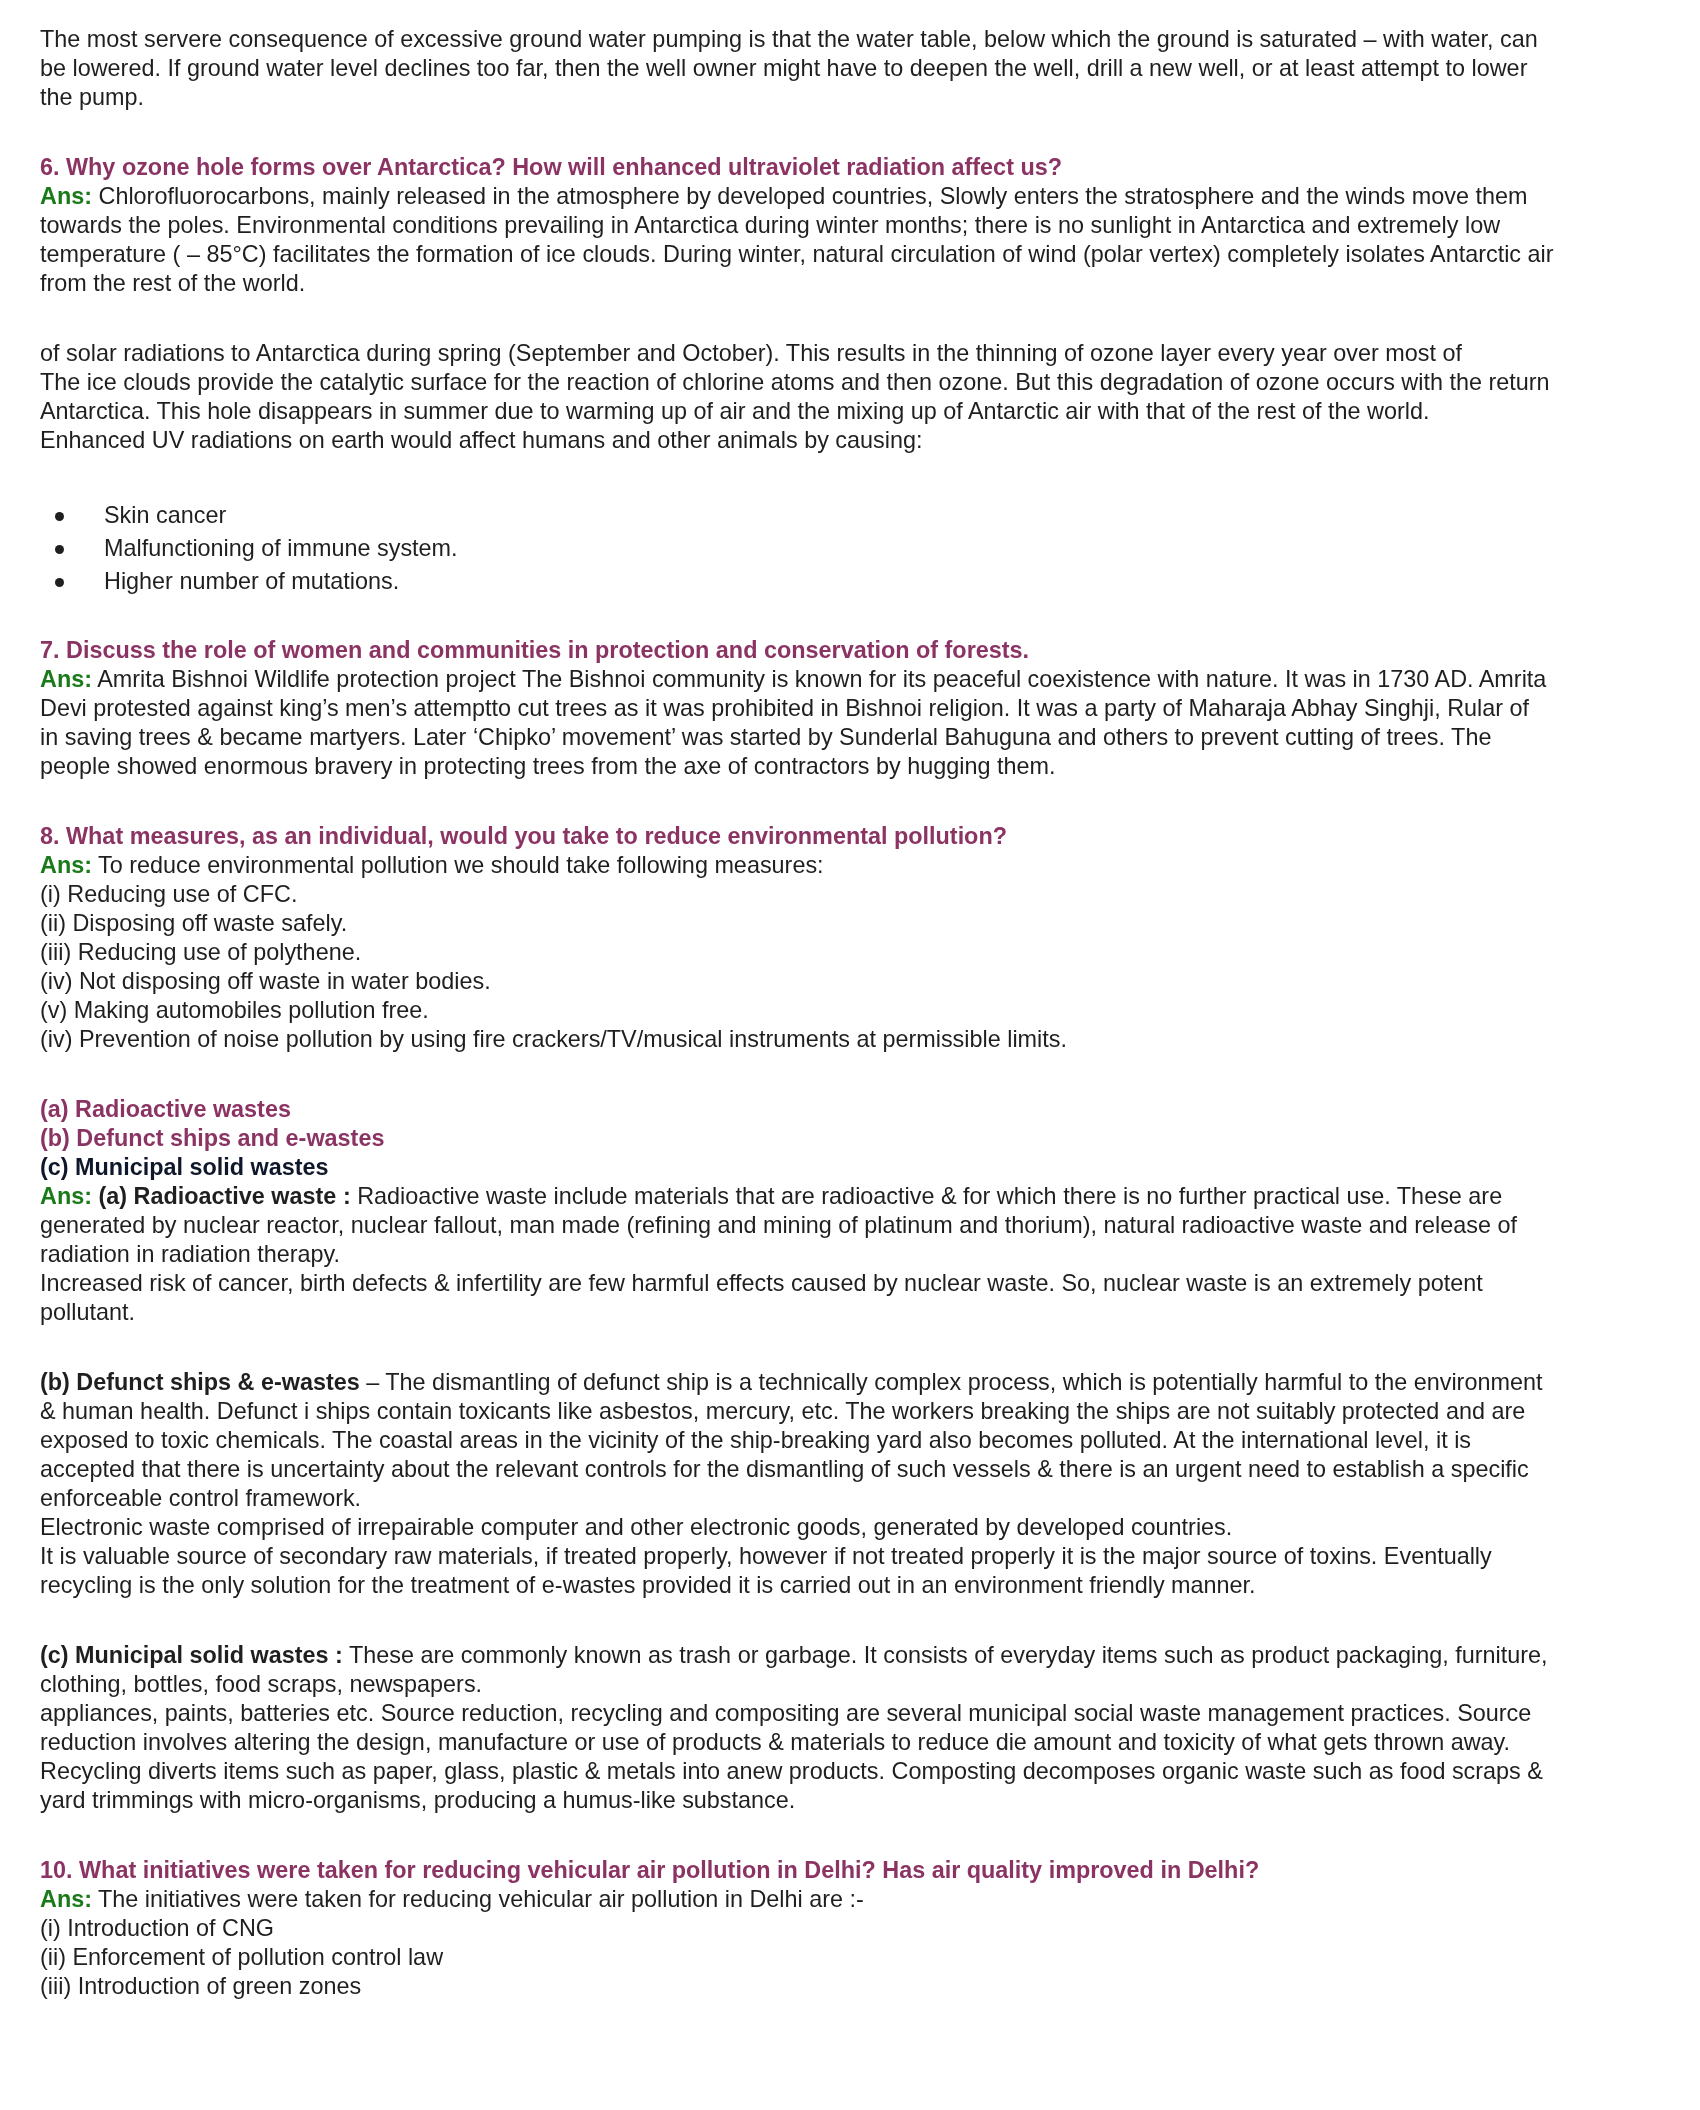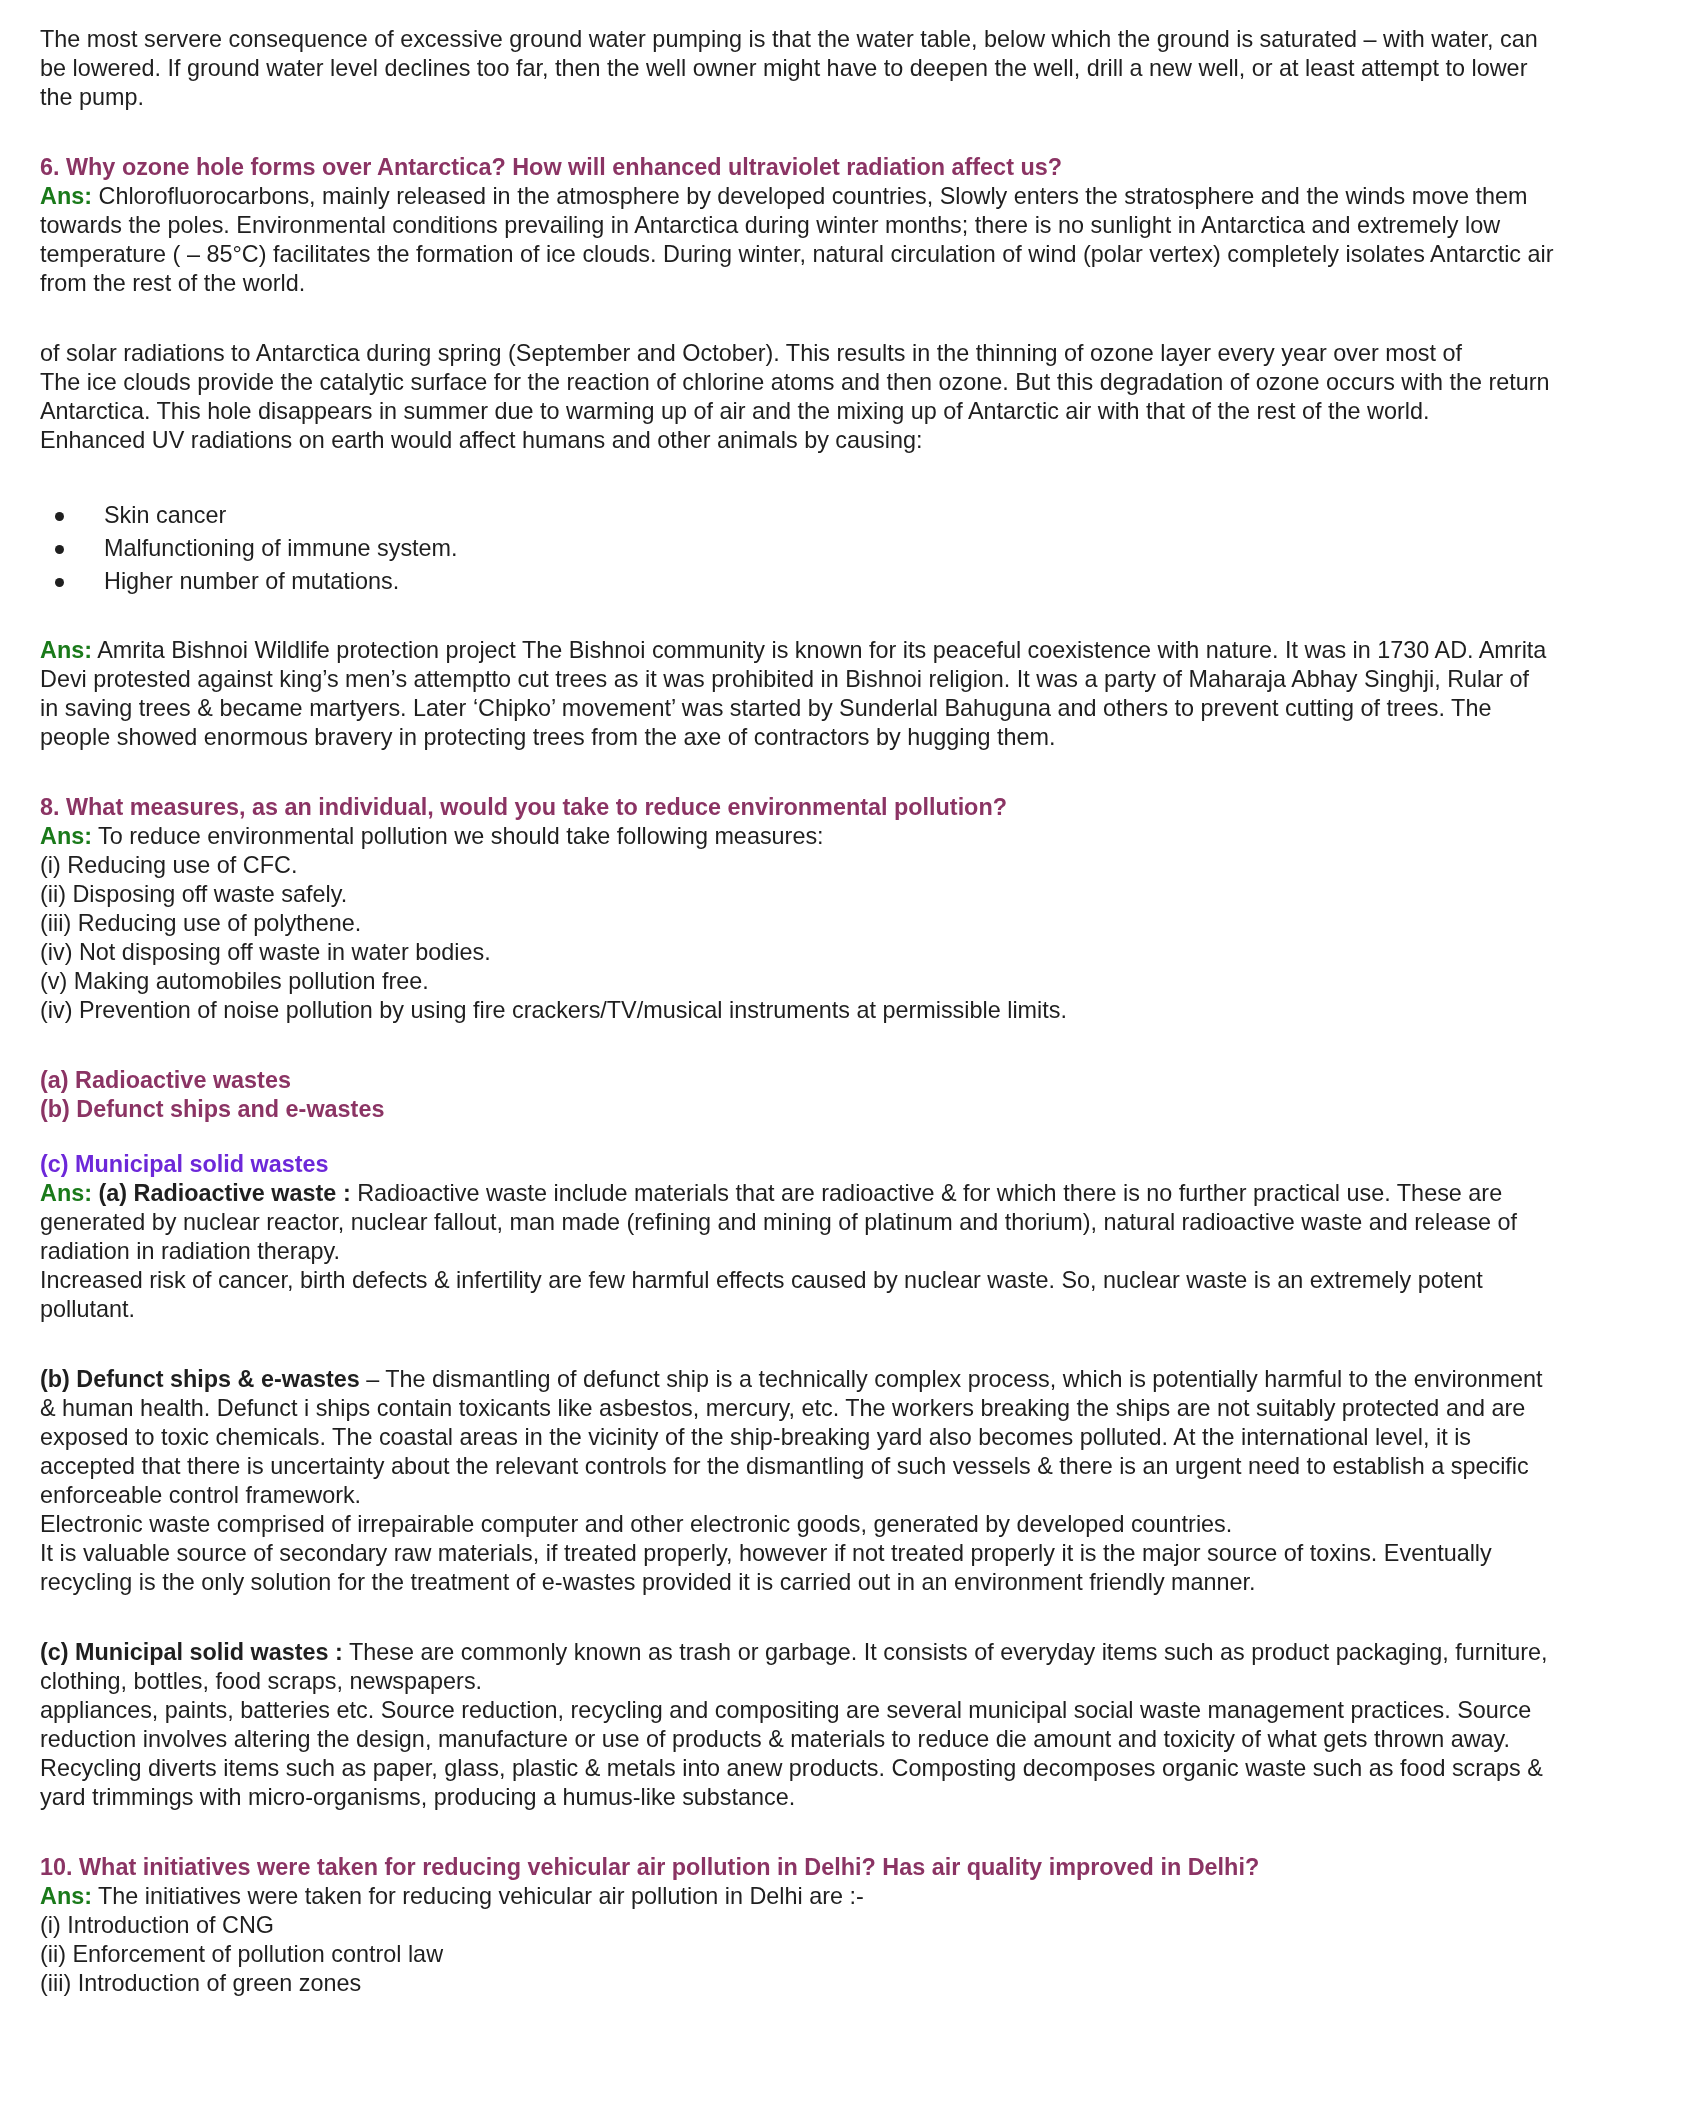--- a/index.html
+++ b/index.html
@@ -48,20 +48,21 @@
     <ul class="bullets">
       <li><span class="dot"></span><span>Skin cancer</span></li>
       <li><span class="dot"></span><span>Malfunctioning of immune system.</span></li>
       <li><span class="dot"></span><span>Higher number of mutations.</span></li>
     </ul>
   </div>
 
   <div style="height:38px"></div>
 
   <div>
+    <span class="line q" style="color: rgb(139, 52, 100);">7. Discuss the role of women and communities in protection and conservation of forests.</span>
     <span class="line"><span class="ans" style="color: rgb(26, 122, 26);">Ans:</span> <span>Amrita Bishnoi Wildlife protection project The Bishnoi community is known for its peaceful coexistence with nature. It was in 1730 AD. Amrita</span></span>
     <span class="line">Devi protested against king’s men’s attemptto cut trees as it was prohibited in Bishnoi religion. It was a party of Maharaja Abhay Singhji, Rular of</span>
     <span class="line">in saving trees &amp; became martyers. Later ‘Chipko’ movement’ was started by Sunderlal Bahuguna and others to prevent cutting of trees. The</span>
     <span class="line">people showed enormous bravery in protecting trees from the axe of contractors by hugging them.</span>
   </div>
 
   <div class="gap-sm"></div>
 
   <div>
     <span class="line q" style="color: rgb(139, 52, 100);">8. What measures, as an individual, would you take to reduce environmental pollution?</span>
@@ -72,21 +73,21 @@
     <span class="line">(iv) Not disposing off waste in water bodies.</span>
     <span class="line">(v) Making automobiles pollution free.</span>
     <span class="line">(iv) Prevention of noise pollution by using fire crackers/TV/musical instruments at permissible limits.</span>
   </div>
 
   <div class="gap-sm"></div>
 
   <div>
     <span class="line q" style="color: rgb(139, 52, 100);">(a) Radioactive wastes</span>
     <span class="line q" style="color: rgb(139, 52, 100);">(b) Defunct ships and e-wastes</span>
-    <span class="line q" style="color: #6d28d9; margin-top: 26px;">(c) Municipal solid wastes</span>
+    <span class="line q" style="color: #0f172a;">(c) Municipal solid wastes</span>
     <span class="line"><span class="ans" style="color: rgb(26, 122, 26);">Ans:</span> <span class="b">(a) Radioactive waste :</span> <span>Radioactive waste include materials that are radioactive &amp; for which there is no further practical use. These are</span></span>
     <span class="line">generated by nuclear reactor, nuclear fallout, man made (refining and mining of platinum and thorium), natural radioactive waste and release of</span>
     <span class="line">radiation in radiation therapy.</span>
     <span class="line">Increased risk of cancer, birth defects &amp; infertility are few harmful effects caused by nuclear waste. So, nuclear waste is an extremely potent</span>
     <span class="line">pollutant.</span>
 
     <div style="height:41px"></div>
 
     <span class="line"><span class="b">(b) Defunct ships &amp; e-wastes</span> <span>– The dismantling of defunct ship is a technically complex process, which is potentially harmful to the environment</span></span>
     <span class="line">&amp; human health. Defunct i ships contain toxicants like asbestos, mercury, etc. The workers breaking the ships are not suitably protected and are</span>

